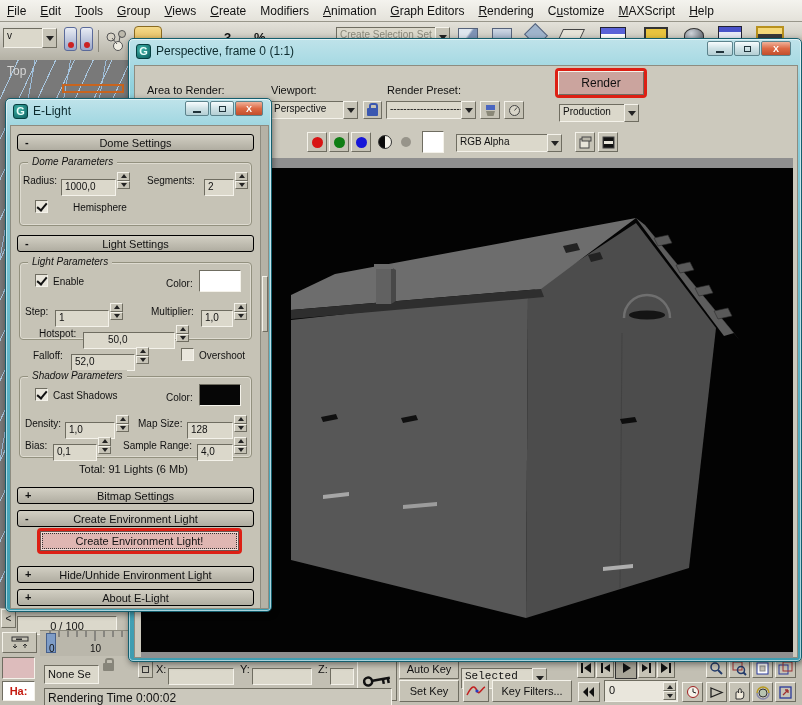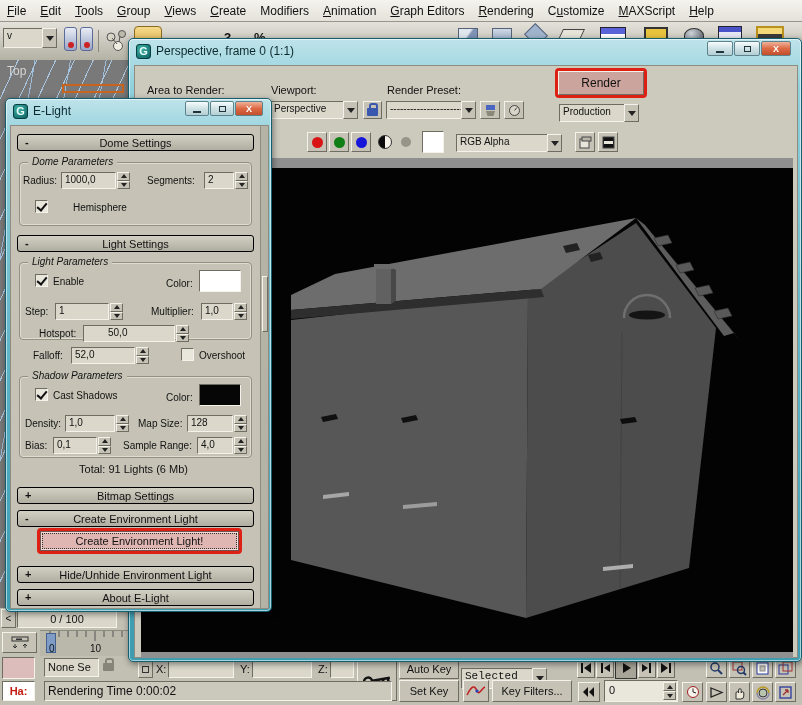--- a/index.html
+++ b/index.html
@@ -7,21 +7,21 @@
        font-family:"Liberation Sans",sans-serif;background:#c6c3b6;font-size:11px;color:#111;}
   *{box-sizing:border-box;}
   .abs{position:absolute;}
   
   .raised{border-top:1px solid #f4f2ea;border-left:1px solid #f4f2ea;
           border-right:1px solid #6f6d61;border-bottom:1px solid #6f6d61;background:#c6c3b6;}
   .sunken{border-top:1px solid #6f6d61;border-left:1px solid #6f6d61;
           border-right:1px solid #f4f2ea;border-bottom:1px solid #f4f2ea;background:#dbd8cb;}
   .btn{display:flex;align-items:center;justify-content:center;cursor:default;}
   .lbl{position:absolute;white-space:nowrap;}
-  .field{position:absolute;padding:1px 3px;font-size:10px;overflow:hidden;white-space:nowrap;}
+  .field{position:absolute;padding:1px 3px;font-size:10px;overflow:hidden;white-space:nowrap;margin-top:7px;}
   .spin{position:absolute;width:13px;display:flex;flex-direction:column;}
   .spin i{flex:1;display:flex;align-items:center;justify-content:center;
           border-top:1px solid #f4f2ea;border-left:1px solid #f4f2ea;
           border-right:1px solid #6f6d61;border-bottom:1px solid #6f6d61;background:#c6c3b6;}
   .spin i.up::after{content:"";border:3px solid transparent;border-bottom:4px solid #222;margin-top:-3px;}
   .spin i.dn::after{content:"";border:3px solid transparent;border-top:4px solid #222;margin-bottom:-3px;}
   .cb{position:absolute;width:13px;height:13px;background:#e9e6dc;
       border-top:1px solid #6f6d61;border-left:1px solid #6f6d61;
       border-right:1px solid #f4f2ea;border-bottom:1px solid #f4f2ea;}
   .cb.checked::after{content:"";position:absolute;left:3px;top:0px;width:4px;height:8px;
@@ -125,20 +125,24 @@
   <svg class="tbicon abs" style="left:104px;top:6px;" width="26" height="26">
     <circle cx="7" cy="9" r="4" fill="#d8d4c8" stroke="#555"></circle>
       <circle cx="18" cy="6" r="3.5" fill="#bdb9ac" stroke="#555"></circle>
     <circle cx="14" cy="18" r="4.5" fill="#efece2" stroke="#555"></circle>
       <line x1="8" y1="10" x2="13" y2="16" stroke="#555"></line>
       <line x1="16" y1="8" x2="15" y2="14" stroke="#555"></line>
   </svg>
   <span class="tbicon abs" style="left:134px;top:4px;width:28px;height:26px;border-radius:4px;background:linear-gradient(#f4da8a,#d8a droplet);background:linear-gradient(#f4da8a,#d8a43e);border:1px solid #8a6a20;"></span>
   <span class="tbicon abs lbl" style="left:224px;top:8px;font-weight:bold;font-size:13px;">3</span>
   <span class="tbicon abs lbl" style="left:254px;top:8px;font-weight:bold;font-size:13px;">%</span>
+  <span class="combo tbicon" style="left:336px;top:5px;width:114px;height:20px;">
+    <span class="ct" style="color:#8a887a;">Create Selection Set</span>
+      <span class="cbn"></span>
+  </span>
   <span class="tbicon abs" style="left:458px;top:6px;width:20px;height:16px;background:linear-gradient(125deg,#dfe6ee 45%,#7e93b5 55%);border:1px solid #55627a;"></span>
   <span class="tbicon abs" style="left:492px;top:6px;width:20px;height:16px;background:linear-gradient(#cfd8e4,#8fa4c0);border:1px solid #55627a;"></span>
   <span class="tbicon abs" style="left:527px;top:5px;width:18px;height:16px;background:#9fb4cc;border:1px solid #55627a;transform:rotate(45deg);"></span>
   <span class="tbicon abs" style="left:560px;top:7px;width:22px;height:13px;background:#e6e3d8;border:1px solid #444;transform:skewX(-25deg);"></span>
   <span class="tbicon abs" style="left:600px;top:5px;width:26px;height:17px;border:1px solid #223;background:linear-gradient(#5a62d8 0 6px,#fff 6px);"></span>
   <span class="tbicon abs" style="left:644px;top:5px;width:24px;height:17px;border:2px solid #333;background:#e8c33e;"></span>
   <span class="tbicon abs" style="left:684px;top:6px;width:20px;height:15px;border-radius:50% 50% 0 0;background:radial-gradient(circle at 35% 35%,#cfd4da,#5a5f68);border:1px solid #333;"></span>
   <span class="tbicon abs" style="left:718px;top:4px;width:24px;height:18px;border:1px solid #223;background:linear-gradient(#4a52c8 0 5px,#e8e8f4 5px);"></span>
   <span class="tbicon abs" style="left:756px;top:4px;width:28px;height:20px;border:2px solid #b8911e;background:linear-gradient(#f4d878 0 6px,#3a3a3a 6px);"></span>
 </div>

